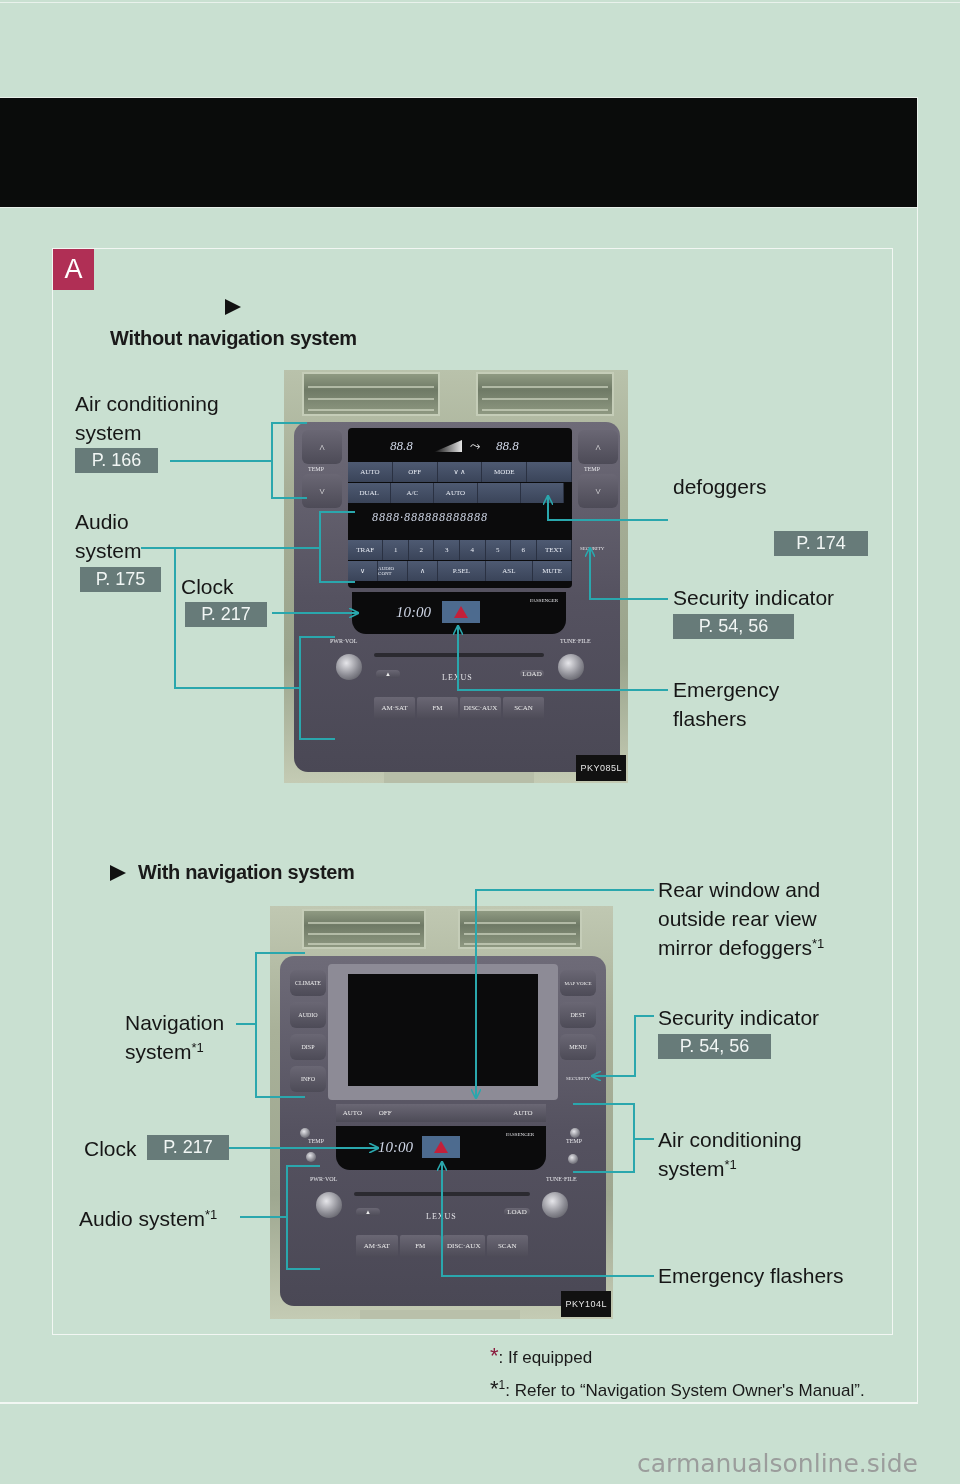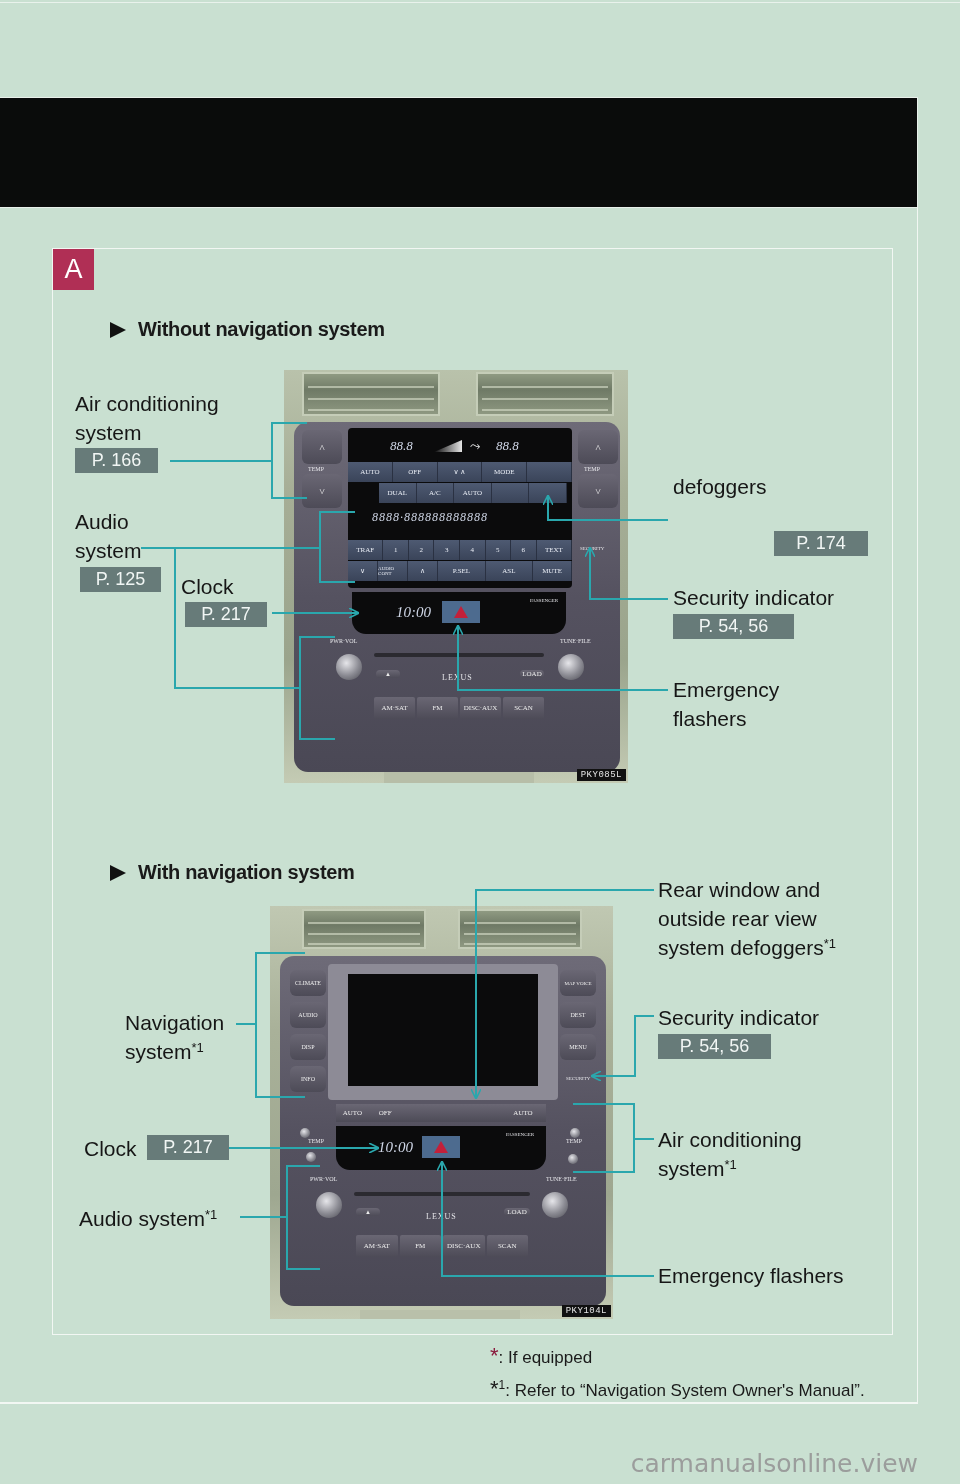--- a/index.html
+++ b/index.html
@@ -18,37 +18,37 @@
   .photo{overflow:hidden;background:#a7ad9c;}
   .vent{background:linear-gradient(180deg,#8f9a82,#6f7a66 40%,#8e9881);border:2px solid #c5cdb8;box-sizing:border-box;}
   .vent-slat{left:4px;right:4px;height:2px;background:#d9e0cc;opacity:.6;}
   .bezel{background:linear-gradient(180deg,#6e6b78,#555260 50%,#4a4855);border-radius:14px;}
   .screen{background:#0b0b0c;}
   .btn{background:linear-gradient(180deg,#4e5a72,#3a4459);color:#e9edf5;font-size:7px;font-family:"Liberation Serif",serif;display:flex;align-items:center;justify-content:center;border-right:1px solid #2a3142;box-sizing:border-box;}
   .btn-grey{background:linear-gradient(180deg,#6a6774,#4d4b57);color:#eee;font-size:7px;font-family:"Liberation Serif",serif;display:flex;align-items:center;justify-content:center;border-radius:6px;}
   .knob{border-radius:50%;background:radial-gradient(circle at 40% 35%,#e6e6ea,#8a8a92 55%,#4a4a52);}
   .lcd{color:#cfd6e6;font-family:Liberation Serif, serif;}
   .hazard{background:#4d6b8f;display:flex;align-items:center;justify-content:center;}
-  .photo-id{background:#111;color:#e6e6e6;font-family:Liberation Mono, monospace;font-size:9px;padding:1px 4px;letter-spacing:.5px;margin-top:12px;}
+  .photo-id{background:#111;color:#e6e6e6;font-family:Liberation Sans, sans-serif;font-size:9px;padding:8px 4px;letter-spacing:.5px;margin-top:12px;}
   .tiny{font-family:"Liberation Serif",serif;font-size:6px;color:#e6e6ea;}
   .callouts{left:0;top:0;width:960px;height:1484px;pointer-events:none;}
   .footnote{font-size:17px;line-height:28px;color:#1a1a1a;white-space:nowrap;}
   .fn-star-red{color:#8a1a3d;font-size:22px;}
   .watermark{right:42px;bottom:6px;font-family:"DejaVu Sans",sans-serif;font-size:25px;color:#9b9d9c;}
 </style>
 </head>
 <body>
 
 <div class="abs page-top-line"></div>
 <div class="abs header-band"></div>
 <div class="abs outer-frame"></div>
 <div class="abs inner-frame"></div>
 <div class="abs section-badge">A</div>
 
-<div class="abs section-heading" style="left:110px;top:318px;">
+<div class="abs section-heading" style="left:110px;top:299px;flex-direction:column;">
   <span class="tri"></span>
   <span>Without navigation system</span>
 </div>
 
 <div class="abs photo" style="left:284px;top:370px;width:344px;height:413px;background:linear-gradient(180deg,#b9c2ab 0%,#a6ae96 30%,#9aa48c 70%,#c4cbb4 100%);">
 
   <div class="abs vent" style="left:18px;top:2px;width:138px;height:44px;">
     <div class="abs vent-slat" style="top:12px;"></div>
       <div class="abs vent-slat" style="top:24px;"></div>
       <div class="abs vent-slat" style="top:35px;"></div>
@@ -75,21 +75,21 @@
   <div class="abs" style="left:150px;top:70px;width:28px;height:12px;background:linear-gradient(90deg,#0b0b0c 0%,#e6e6e6 100%);clip-path:polygon(0 100%,100% 0,100% 100%);"></div>
   <div class="abs" style="left:186px;top:68px;color:#e4e4e4;font-size:13px;">⤳</div>
 
   <div class="abs" style="left:64px;top:92px;width:224px;height:20px;display:flex;">
     <div class="btn" style="flex:1;">AUTO</div>
     <div class="btn" style="flex:1;">OFF</div>
     <div class="btn" style="flex:1;">∨  ∧</div>
     <div class="btn" style="flex:1;">MODE</div>
     <div class="btn" style="flex:1;"></div>
   </div>
-  <div class="abs" style="left:64px;top:113px;width:188px;height:20px;display:flex;margin-left:31px;">
+  <div class="abs" style="left:64px;top:113px;width:216px;height:20px;display:flex;">
     <div class="btn" style="flex:1;">DUAL</div>
     <div class="btn" style="flex:1;">A/C</div>
     <div class="btn" style="flex:1;">AUTO</div>
     <div class="btn" style="flex:1;"></div>
     <div class="btn" style="flex:1;"></div>
   </div>
 
   <div class="abs lcd" style="left:88px;top:140px;width:180px;height:18px;font-size:12px;letter-spacing:1px;font-style:italic;overflow:hidden;white-space:nowrap;">8888·888888888888</div>
 
   <div class="abs" style="left:64px;top:170px;width:224px;height:20px;display:flex;">
@@ -142,21 +142,21 @@
 <div class="abs label" style="left:75px;top:389px;">
   <div>Air conditioning</div>
   <div>system</div>
 </div>
 <div class="abs pref" style="left:75px;top:448px;width:83px;">P. 166</div>
 
 <div class="abs label" style="left:75px;top:507px;">
   <div>Audio</div>
   <div>system</div>
 </div>
-<div class="abs pref" style="left:80px;top:567px;width:81px;">P. 125</div>
+<div class="abs pref" style="left:80px;top:567px;width:81px;">P. 175</div>
 
 <div class="abs label" style="left:181px;top:572px;">Clock</div>
 <div class="abs pref" style="left:185px;top:602px;width:82px;">P. 217</div>
 
 <div class="abs label" style="left:673px;top:472px;">
   <div>defoggers</div>
 </div>
 <div class="abs pref" style="left:774px;top:531px;width:94px;">P. 174</div>
 
 <div class="abs label" style="left:673px;top:583px;">Security indicator</div>
@@ -235,21 +235,21 @@
     <div class="btn-grey" style="flex:1;border-radius:2px;">DISC·AUX</div>
     <div class="btn-grey" style="flex:1;border-radius:2px;">SCAN</div>
   </div>
   <div class="abs" style="left:90px;top:404px;width:160px;height:10px;background:#b9c0aa;"></div>
   <div class="abs photo-id" style="right:2px;bottom:2px;">PKY104L</div>
 </div>
 
 <div class="abs label" style="left:658px;top:875px;">
   <div>Rear window and</div>
   <div>outside rear view</div>
-  <div><span>system defoggers</span><sup>*1</sup></div>
+  <div><span>mirror defoggers</span><sup>*1</sup></div>
 </div>
 
 <div class="abs label" style="left:125px;top:1008px;">
   <div>Navigation</div>
   <div><span>system</span><sup>*1</sup></div>
 </div>
 
 <div class="abs label" style="left:658px;top:1003px;">Security indicator</div>
 <div class="abs pref" style="left:658px;top:1034px;width:113px;">P. 54, 56</div>
 
@@ -293,13 +293,13 @@
 </svg>
 
 <div class="abs footnote" style="left:490px;top:1342px;">
   <span class="fn-star-red">*</span><span>: If equipped</span>
 </div>
 <div class="abs footnote" style="left:490px;top:1371px;">
   <span style="font-size:22px;">*</span><sup style="font-size:12px;">1</sup><span>: Refer to “Navigation System Owner's Manual”.</span>
 </div>
 
 <div class="abs page-bottom-rule" style="left:0;top:1403px;width:918px;height:1px;background:#f2f7f3;"></div>
-<div class="abs watermark">carmanualsonline.view</div>
+<div class="abs watermark">carmanualsonline.side</div>
 
 </body></html>

